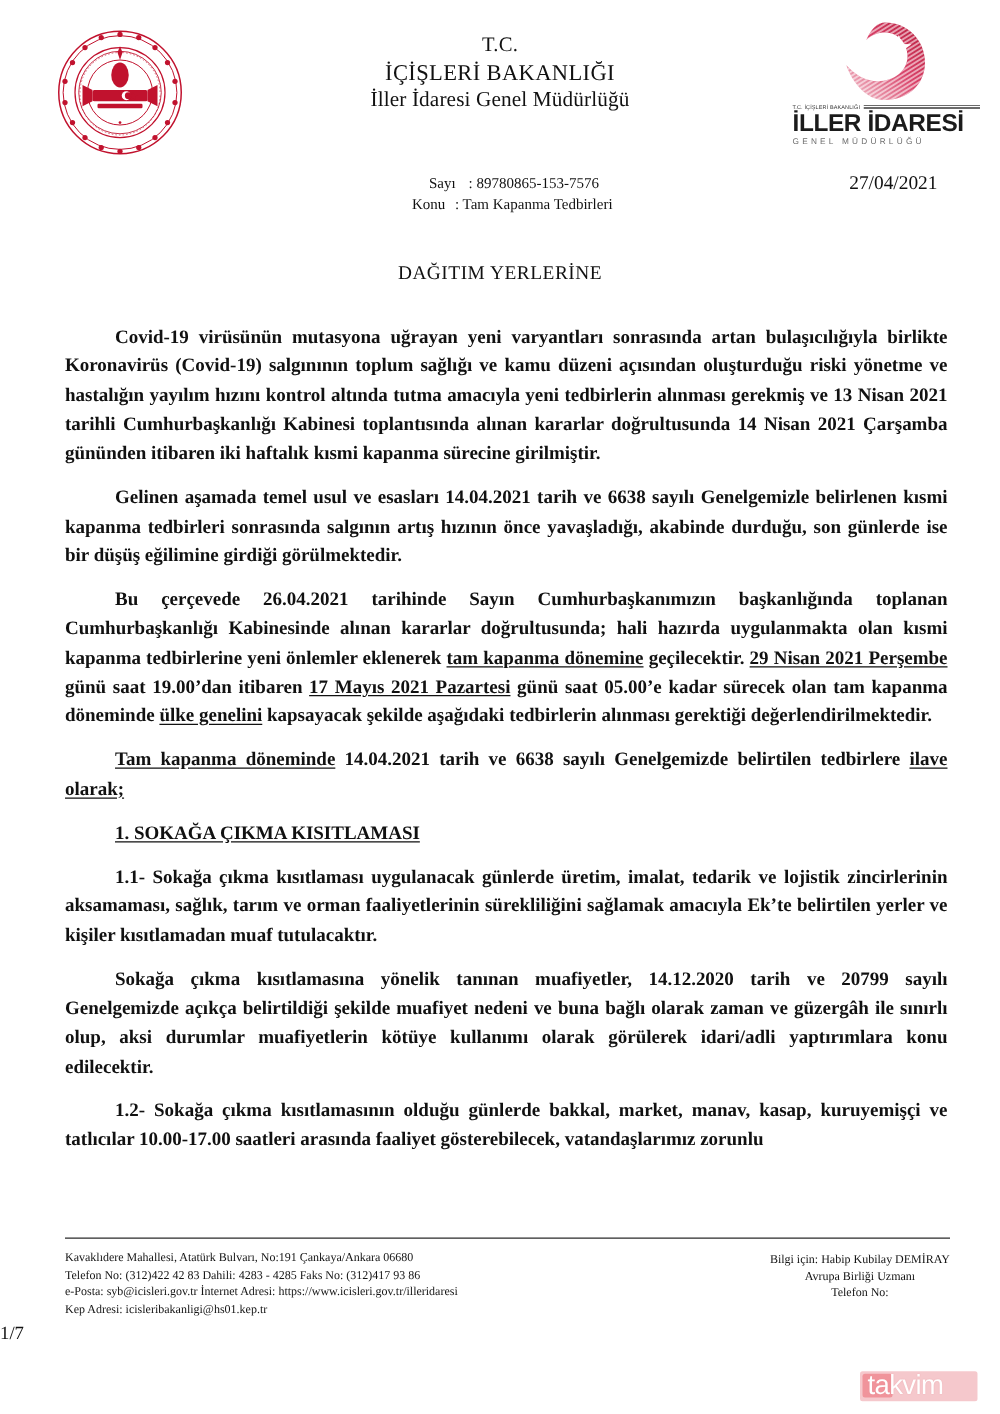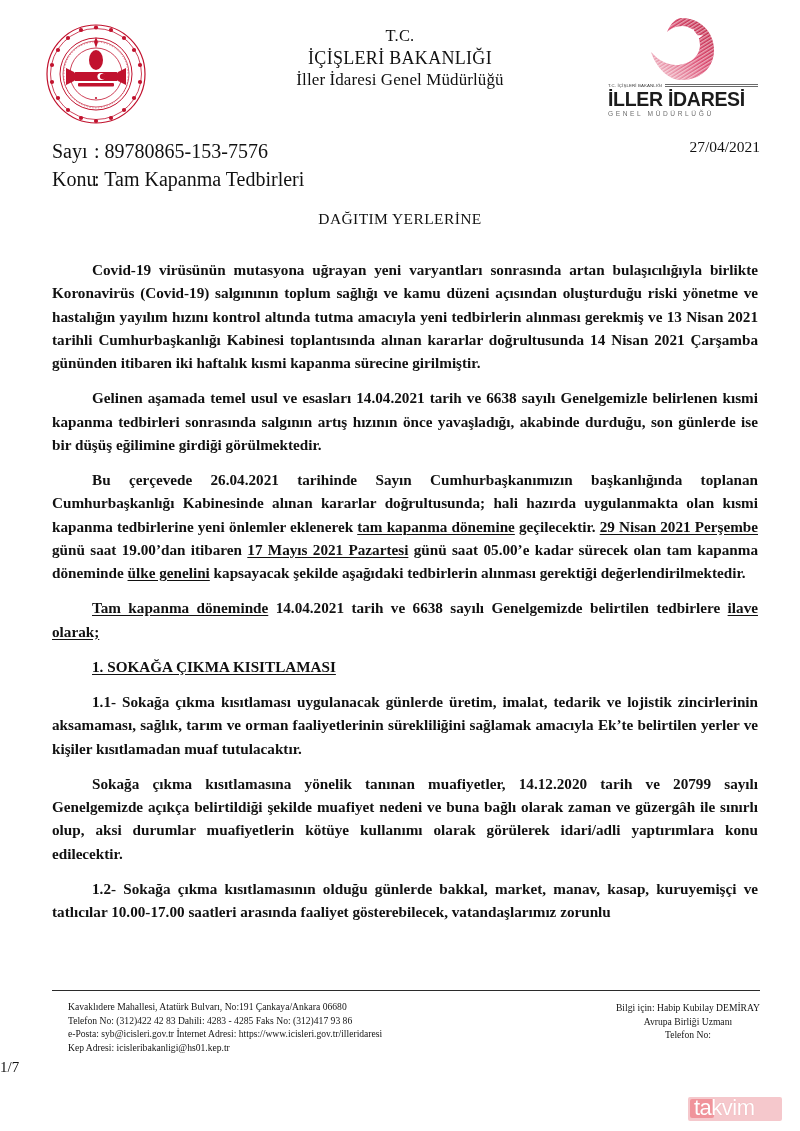--- a/index.html
+++ b/index.html
@@ -55,21 +55,21 @@
     font-size: 18px;
     letter-spacing: 0.3px;
   }
   .header-center .hc-line3 {
     font-size: 17px;
     letter-spacing: 0.1px;
   }
 
   .brand-wrap {
     position: absolute;
-    right: 42px;
+    right: 16px;
     top: 16px;
     width: 150px;
     height: 108px;
   }
   .brand-mark {
     position: absolute;
     left: 38px;
     top: 0px;
     width: 72px;
     height: 66px;
@@ -117,33 +117,34 @@
     margin-top: 1px;
   }
 
   
   .meta {
     position: relative;
     margin: 16px 40px 0 52px;
     height: 46px;
   }
   .meta-left {
-    font-size: 20px;
+    font-size: 12px;
     line-height: 1.38;
+    text-align: center;
   }
   .meta-row {
     white-space: nowrap;
   }
   .meta-label {
     display: inline-block;
     width: 42px;
   }
   .meta-date {
     position: absolute;
-    right: 0;
+    right: 10px;
     top: 0;
     font-size: 15.5px;
   }
 
   
   .recipient {
     text-align: center;
     font-size: 15.5px;
     letter-spacing: 0.4px;
     margin-top: 26px;
@@ -189,21 +190,20 @@
     top: 1000px;
     display: flex;
     justify-content: space-between;
     align-items: flex-start;
   }
   .footer-left {
     font-size: 9.6px;
     line-height: 1.42;
     color: #141414;
     white-space: nowrap;
-    margin-left: 16px;
   }
   .footer-right {
     font-size: 9.6px;
     line-height: 1.42;
     color: #141414;
     text-align: center;
     white-space: nowrap;
     padding-top: 1px;
   }
   .footer-left a,

